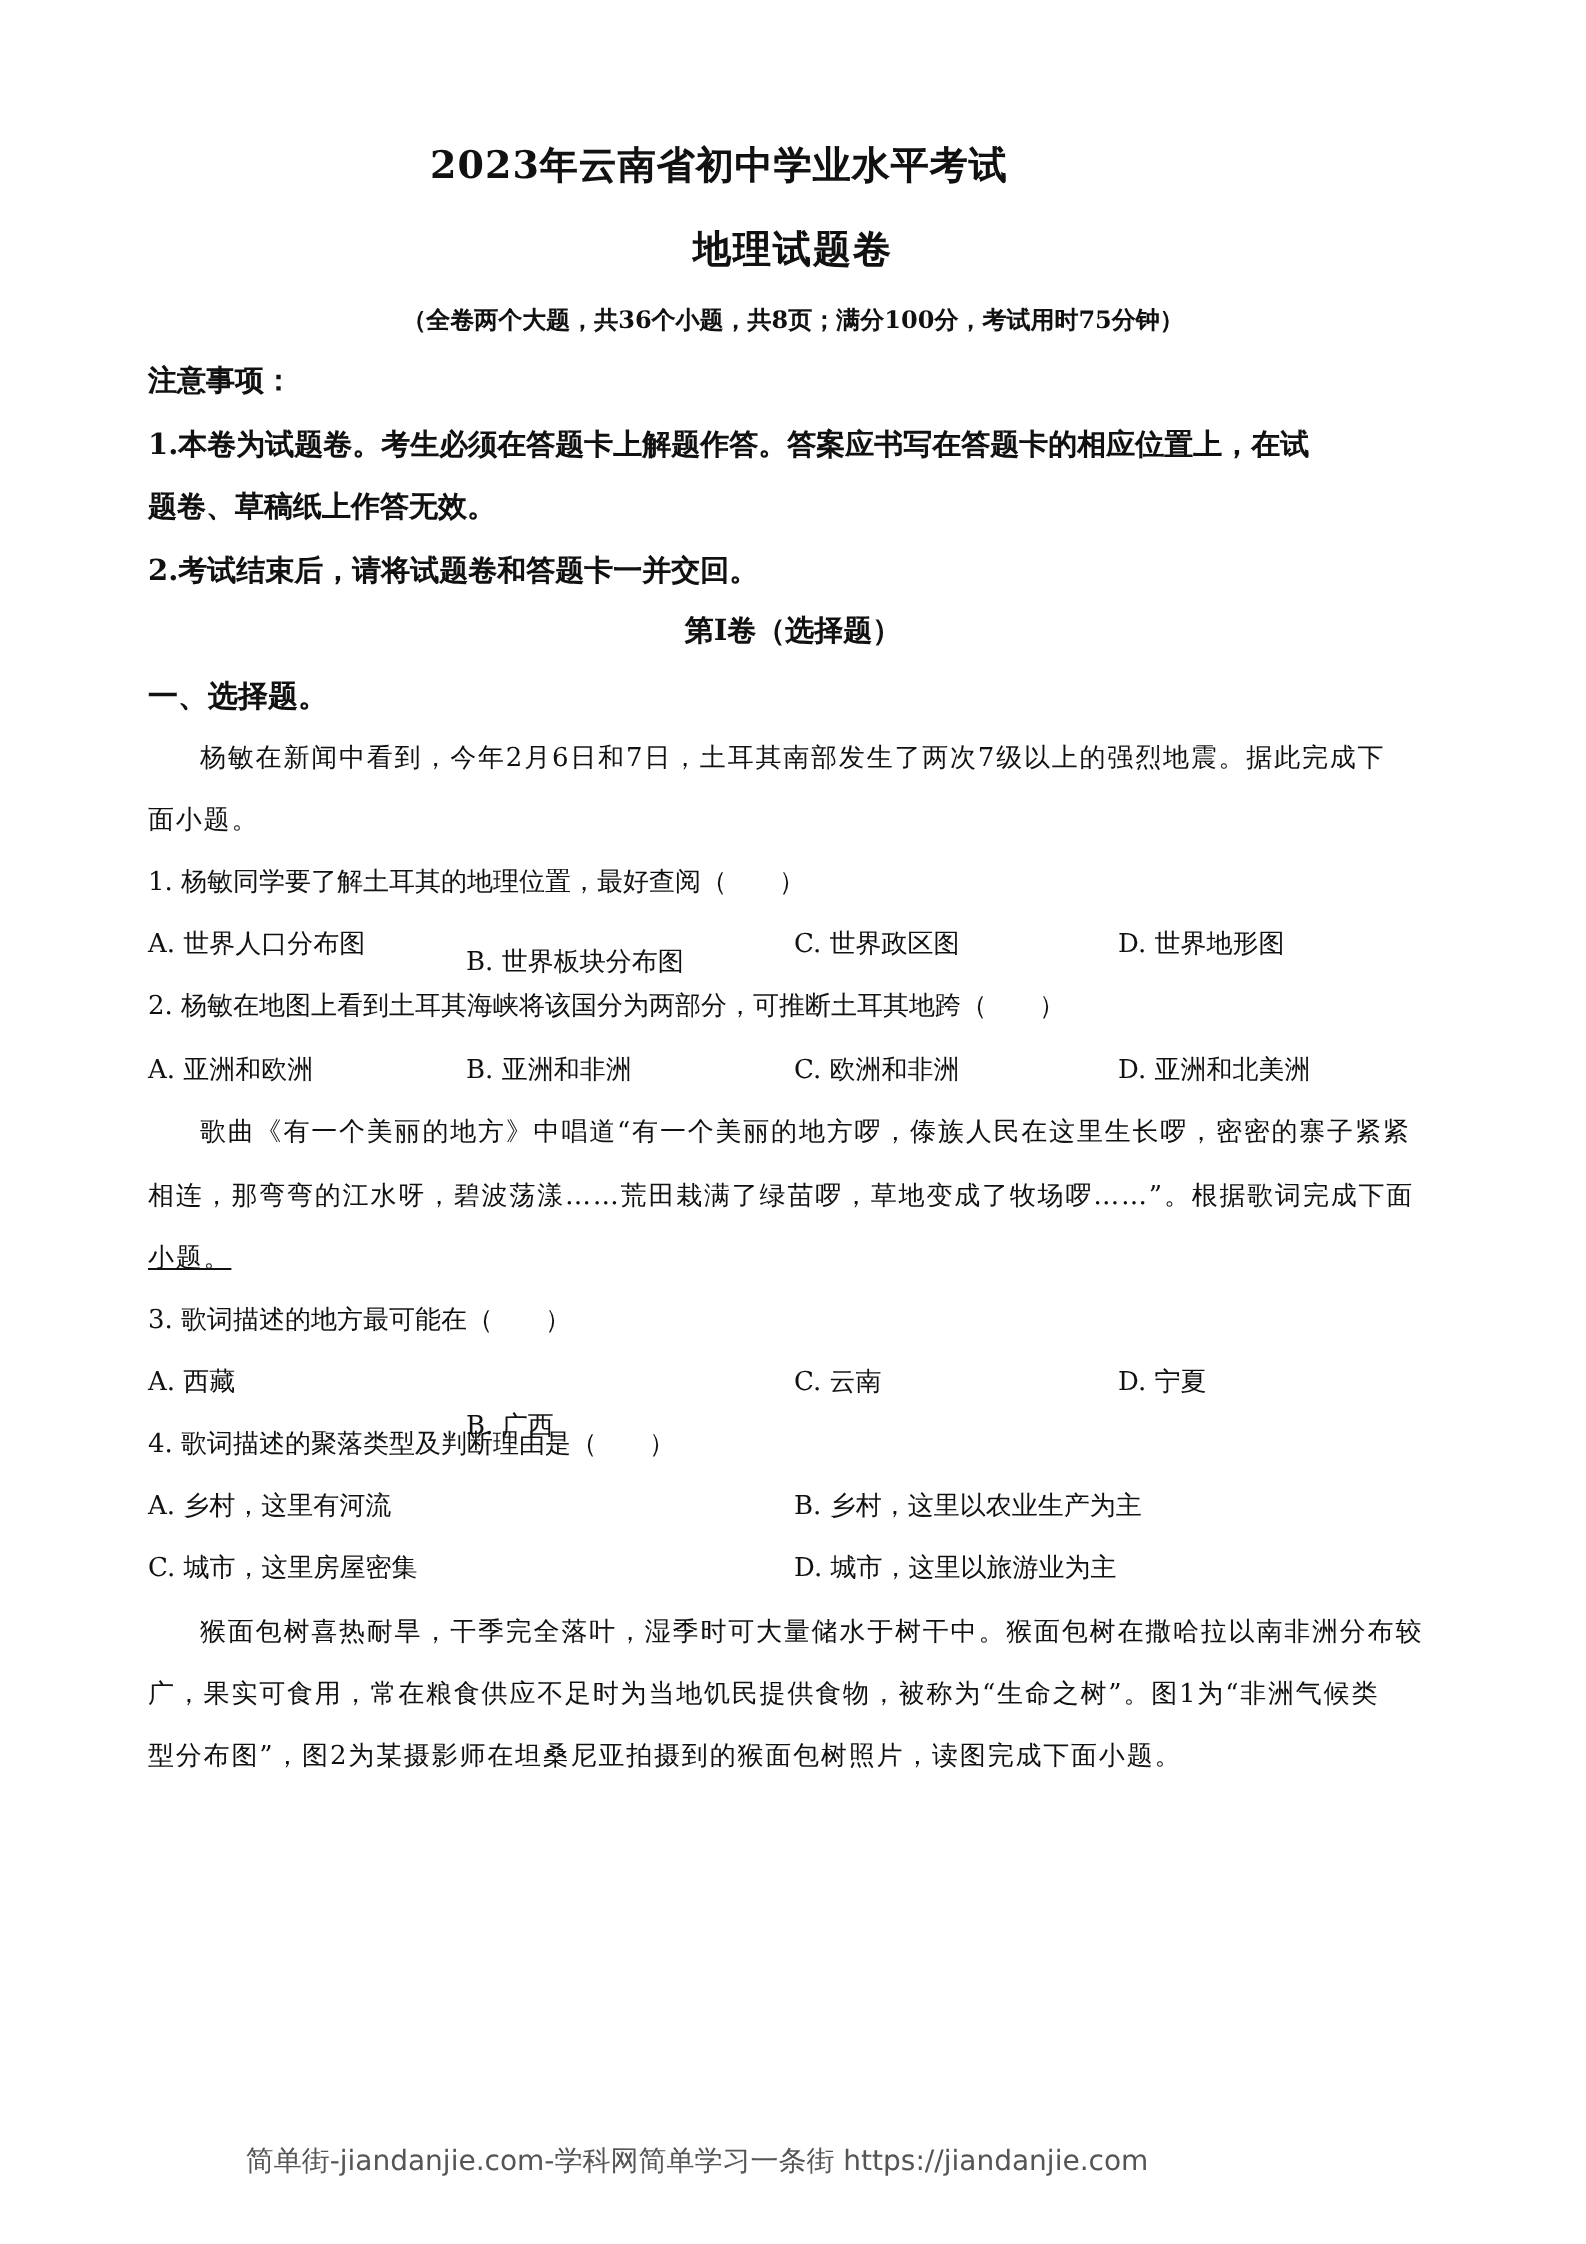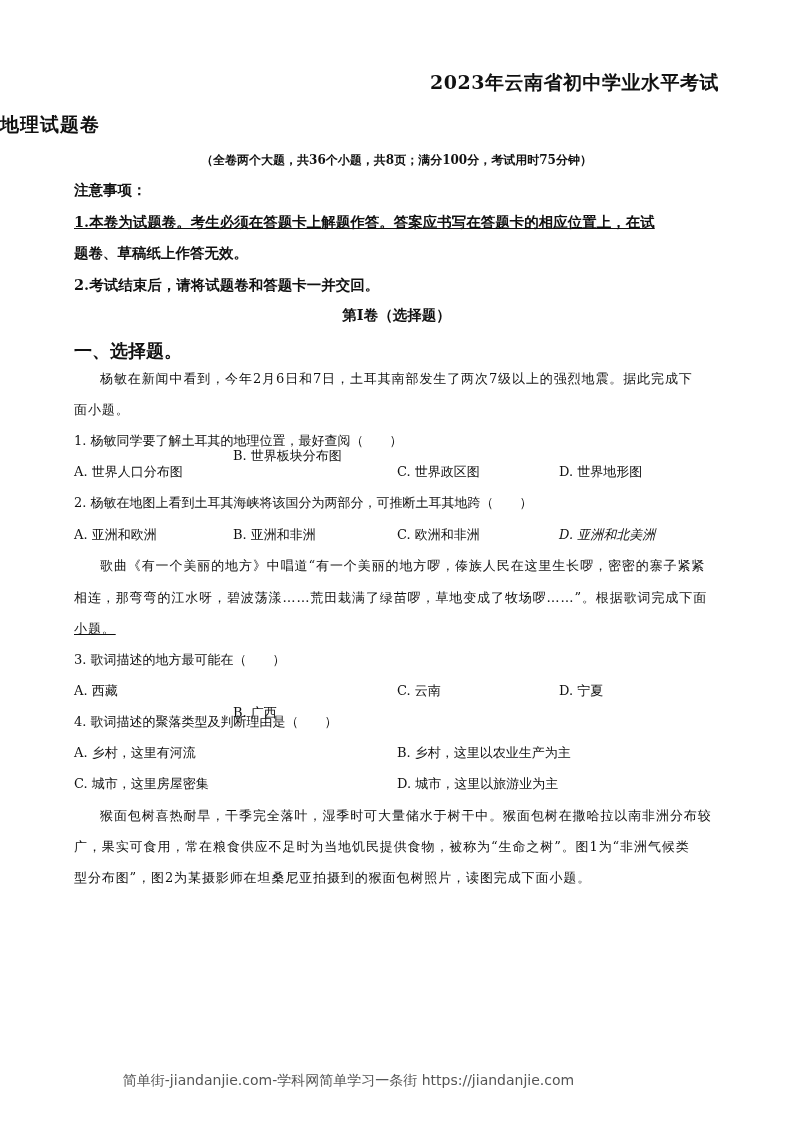--- a/index.html
+++ b/index.html
@@ -6,79 +6,79 @@
   html, body { width: 793px; height: 1122px; background: #ffffff; }
   body {
     position: relative;
     font-family: "DejaVu Serif", "Liberation Serif", serif;
     color: #111111;
     overflow: hidden;
   }
   .page { position: absolute; left: 0; top: 0; width: 793px; height: 1122px; }
   .abs { position: absolute; white-space: nowrap; }
   .title-main {
-    top: 70px; left: 0; width: 719px; text-align: right;
+    top: 70px; left: 0; width: 719px; text-align: center;
     font-size: 19px; font-weight: bold; letter-spacing: 0.5px;
   }
   .title-sub {
-    top: 112px; left: 0; width: 793px; text-align: left;
+    top: 112px; left: 0; width: 793px; text-align: center;
     font-size: 19px; font-weight: bold; letter-spacing: 1px;
   }
   .exam-info {
     top: 152px; left: 0; width: 793px; text-align: center;
     font-size: 12px; font-weight: bold;
   }
   .notice-head { top: 181px; left: 74px; font-size: 14.5px; font-weight: bold; }
   .notice-line { left: 74px; font-size: 14.5px; font-weight: bold; }
   .section-title {
     top: 306px; left: 0; width: 793px; text-align: center;
     font-size: 14.5px; font-weight: bold;
   }
-  .part-title { top: 339px; left: 74px; font-size: 18px; font-weight: bold; }
+  .part-title { top: 339px; left: 74px; font-size: 15px; font-weight: bold; }
   .para { left: 74px; font-size: 13px; letter-spacing: 0.9px; }
   .para.indent { left: 100px; }
   .q { left: 74px; font-size: 13px; }
   .opt { font-size: 13px; }
   .footer {
     top: 1072px; left: 0; width: 697px; text-align: center;
     font-family: "DejaVu Sans", "Liberation Sans", sans-serif;
     font-size: 14px; color: #555555;
   }
 </style>
 </head>
 <body>
 
 <div class="page">
 
   <div class="abs title-main">2023年云南省初中学业水平考试</div>
   <div class="abs title-sub">地理试题卷</div>
   <div class="abs exam-info">（全卷两个大题，共36个小题，共8页；满分100分，考试用时75分钟）</div>
 
   <div class="abs notice-head">注意事项：</div>
-  <div class="abs notice-line" style="top:213px;text-decoration:underline;">1.本卷为试题卷。考生必须在答题卡上解题作答。答案应书写在答题卡的相应位置上，在试</div>
+  <div class="abs notice-line" style="top:213px;">1.本卷为试题卷。考生必须在答题卡上解题作答。答案应书写在答题卡的相应位置上，在试</div>
   <div class="abs notice-line" style="top:244px;">题卷、草稿纸上作答无效。</div>
   <div class="abs notice-line" style="top:276px;">2.考试结束后，请将试题卷和答题卡一并交回。</div>
 
   <div class="abs section-title">第Ⅰ卷（选择题）</div>
   <div class="abs part-title">一、选择题。</div>
 
   <div class="abs para indent" style="top:370px;">杨敏在新闻中看到，今年2月6日和7日，土耳其南部发生了两次7级以上的强烈地震。据此完成下</div>
   <div class="abs para" style="top:401px;">面小题。</div>
 
   <div class="abs q" style="top:432px;">1. 杨敏同学要了解土耳其的地理位置，最好查阅（　　）</div>
   <div class="abs opt" style="top:463px; left:74px;">A. 世界人口分布图</div>
-  <div class="abs opt" style="top:447px; left:233px;">B. 世界板块分布图</div>
+  <div class="abs opt" style="top:472px; left:233px;">B. 世界板块分布图</div>
   <div class="abs opt" style="top:463px; left:397px;">C. 世界政区图</div>
   <div class="abs opt" style="top:463px; left:559px;">D. 世界地形图</div>
 
   <div class="abs q" style="top:494px;">2. 杨敏在地图上看到土耳其海峡将该国分为两部分，可推断土耳其地跨（　　）</div>
   <div class="abs opt" style="top:526px; left:74px;">A. 亚洲和欧洲</div>
   <div class="abs opt" style="top:526px; left:233px;">B. 亚洲和非洲</div>
   <div class="abs opt" style="top:526px; left:397px;">C. 欧洲和非洲</div>
-  <div class="abs opt" style="top:526px; left:559px;font-style:italic;">D. 亚洲和北美洲</div>
+  <div class="abs opt" style="top:526px; left:559px;">D. 亚洲和北美洲</div>
 
   <div class="abs para indent" style="top:557px;">歌曲《有一个美丽的地方》中唱道“有一个美丽的地方啰，傣族人民在这里生长啰，密密的寨子紧紧</div>
   <div class="abs para" style="top:589px;">相连，那弯弯的江水呀，碧波荡漾……荒田栽满了绿苗啰，草地变成了牧场啰……”。根据歌词完成下面</div>
   <div class="abs para" style="top:620px;text-decoration:underline;">小题。</div>
 
   <div class="abs q" style="top:651px;">3. 歌词描述的地方最可能在（　　）</div>
   <div class="abs opt" style="top:682px; left:74px;">A. 西藏</div>
   <div class="abs opt" style="top:682px; left:233px;margin-top:22px;">B. 广西</div>
   <div class="abs opt" style="top:682px; left:397px;">C. 云南</div>
   <div class="abs opt" style="top:682px; left:559px;">D. 宁夏</div>

